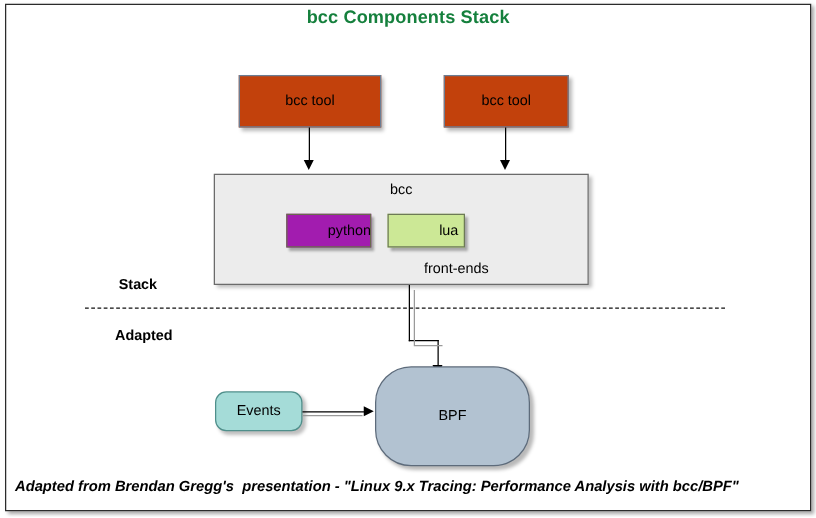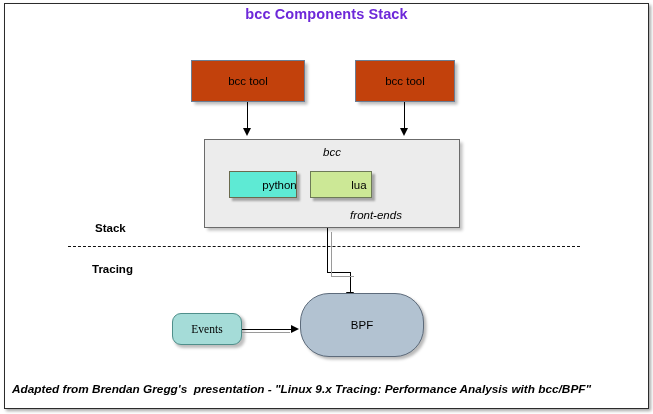--- a/index.html
+++ b/index.html
@@ -32,61 +32,60 @@
     box-shadow: 2px 2px 3px rgba(0,0,0,0.35);
   }
   .title {
     position: absolute;
     left: 0;
     top: 6px;
     width: 653px;
     text-align: center;
     font-size: 14.5px;
     font-weight: bold;
-    color: #6d28d9;
+    color: #15803d;
     letter-spacing: 0.1px;
   }
 
   
   .node {
     position: absolute;
     box-sizing: border-box;
     display: flex;
     align-items: center;
     justify-content: center;
     font-size: 11.5px;
     color: #000000;
     border: 1.1px solid #545454;
     box-shadow: 2.5px 2.5px 3px rgba(0,0,0,0.28);
   }
   .node.tool {
     background: #c2410c;
     border-color: #6b7d93;
   }
   .node.lang-python {
-    background: #5eead4;
+    background: #a21caf;
     border-color: #6a6a4e;
     box-shadow: 2.5px 2.5px 2px rgba(0,0,0,0.3);
     padding-left: 33px;
   }
   .node.lang-lua {
     background: #cce896;
     border-color: #6d7a57;
     box-shadow: 2.5px 2.5px 2px rgba(0,0,0,0.3);
   }
   .node.bpf {
     background: #b2c2d1;
     border-color: #5d6b7b;
   }
   .node.events {
     background: #a5dcd8;
     border-color: #4f8f8b;
     border-radius: 9px;
     box-shadow: 2.5px 2.5px 3px rgba(0,0,0,0.26);
-    font-family: Liberation Serif, serif;
   }
 
   
   .group {
     position: absolute;
     box-sizing: border-box;
     background: #ececec;
     border: 1.1px solid #6b6b6b;
     box-shadow: 2.5px 2.5px 3px rgba(0,0,0,0.25);
   }
@@ -170,48 +169,48 @@
   <div class="node tool" style="left:355px; top:60px; width:100px; height:42px;">
     <span>bcc tool</span>
   </div>
 
   <div class="conn v" style="left:247px; top:102px; height:27px;"></div>
   <div class="arrow-down" style="left:242.7px; top:128px;"></div>
 
   <div class="conn v" style="left:404px; top:102px; height:27px;"></div>
   <div class="arrow-down" style="left:399.7px; top:128px;"></div>
 
-  <div class="group" style="left:204px; top:139px; width:256px; height:89px;font-style:italic;">
+  <div class="group" style="left:171px; top:139px; width:300px; height:89px;">
     <div class="group-label-top">bcc</div>
     <div class="group-label-bottom">front-ends</div>
   </div>
 
   <div class="node lang-python" style="left:229px; top:171px; width:68px; height:27px;">
     <span>python</span>
   </div>
 
   <div class="node lang-lua" style="left:310px; top:171px; width:62px; height:27px;padding-left:36px;">
     <span>lua</span>
   </div>
 
   <div class="zone-label" style="left:95px; top:222px;">Stack</div>
 
   <div class="divider" style="left:68px; top:246px; width:512px;"></div>
 
-  <div class="zone-label" style="left:92px; top:263px;">Tracing</div>
+  <div class="zone-label" style="left:92px; top:263px;">Adapted</div>
 
   <div class="conn v" style="left:327px; top:228px; height:45px;"></div>
   <div class="conn h" style="left:327px; top:272px; width:24px;"></div>
   <div class="conn v" style="left:350px; top:272px; height:22px;"></div>
   <div class="arrow-down" style="left:346px; top:292px;"></div>
 
   <div class="conn v ghost" style="left:330.5px; top:232px; height:44px; width:1px;"></div>
   <div class="conn h ghost" style="left:330.5px; top:275.5px; width:23px; height:1px;"></div>
 
-  <div class="node bpf" style="left:300px; top:293px; width:124px; height:64px;border-radius:29px;">
+  <div class="node bpf" style="left:300px; top:293px; width:124px; height:80px;border-radius:29px;">
     <span>BPF</span>
   </div>
 
   <div class="node events" style="left:172px; top:313px; width:70px; height:32px;">
     <span>Events</span>
   </div>
 
   <div class="conn h" style="left:242px; top:329px; width:50px;"></div>
   <div class="conn h ghost" style="left:242px; top:332px; width:48px; height:1px;"></div>
   <div class="arrow-right" style="left:291px; top:325.2px;"></div>

